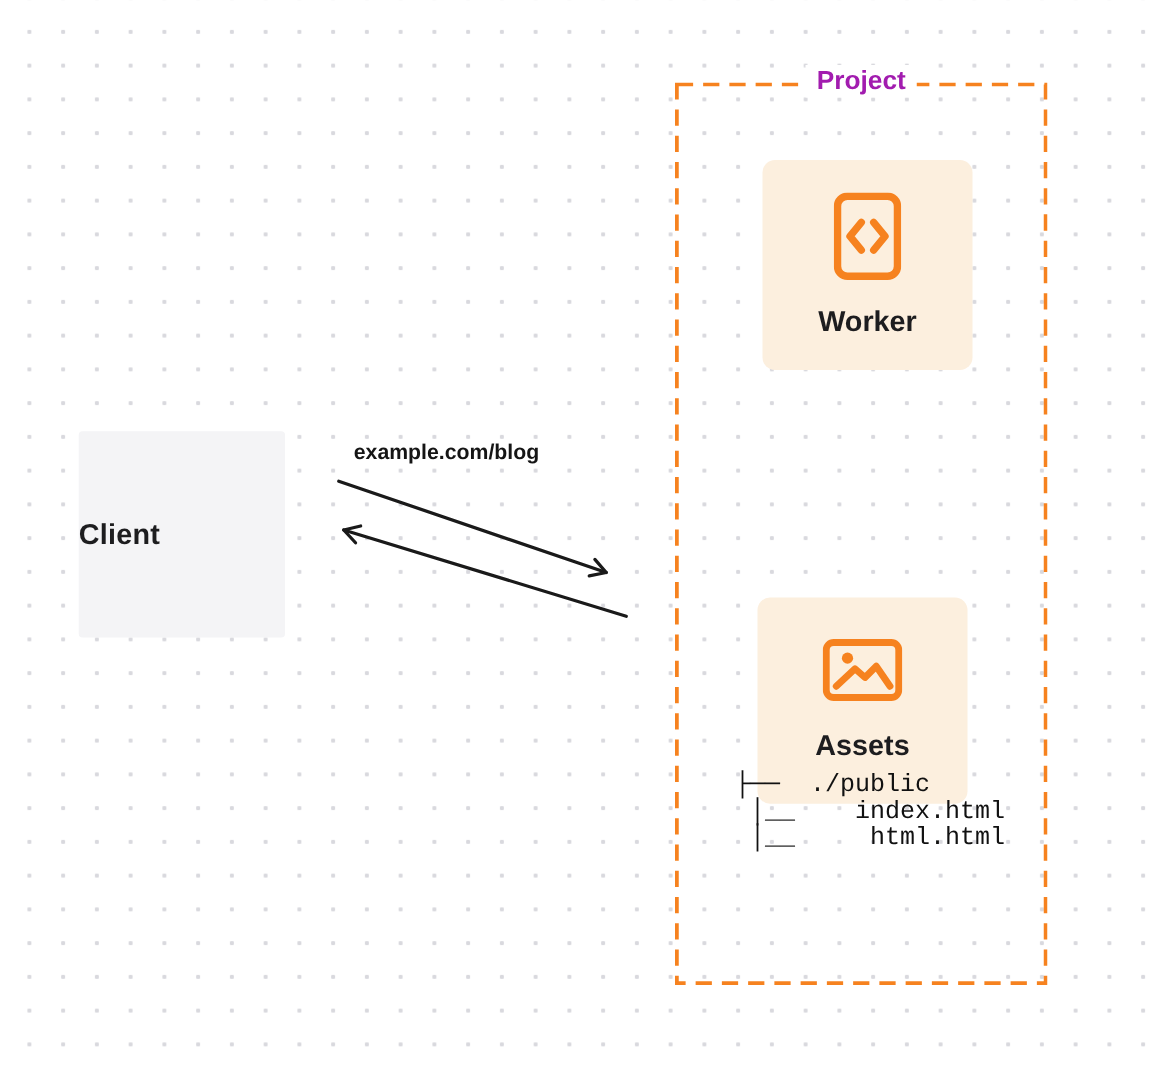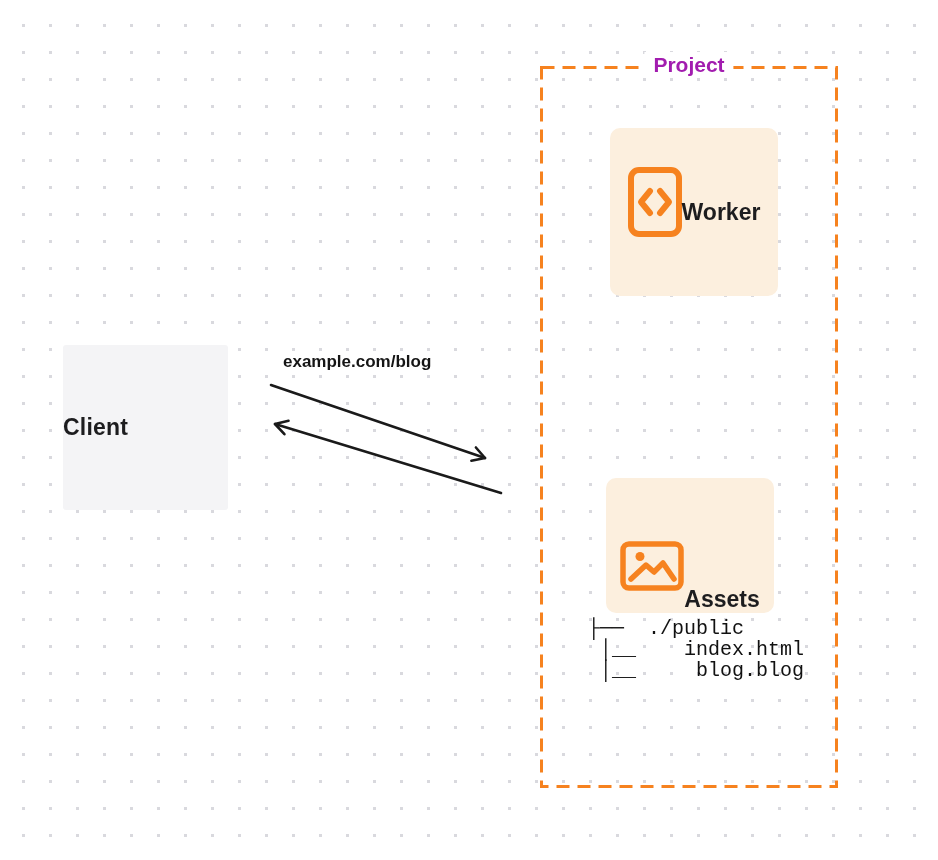--- a/index.html
+++ b/index.html
@@ -71,26 +71,27 @@
     line-height: 26px;
   }
 
   
   .card {
     position: absolute;
     width: 168px;
     background: #fcefde;
     border-radius: 10px;
     display: flex;
+    flex-direction: column;
     align-items: center;
     justify-content: center;
   }
   .card.worker { left: 70px; top: 62px; height: 168px; }
   .card.worker .icon { margin-bottom: 20px; }
-  .card.assets { left: 66px; top: 412px; height: 135px; align-items: flex-end; }
+  .card.assets { left: 66px; top: 412px; height: 165px; }
   .card.assets .icon { margin-bottom: 22px; }
   .card-label {
     font-size: 23px;
     font-weight: 700;
     color: #1d1d1f;
   }
 
   
   .tree {
     position: absolute;
@@ -143,17 +144,17 @@
         <rect x="3" y="3" width="58" height="44" rx="6" fill="none" stroke="#f6821f" stroke-width="5.5"></rect>
         <circle cx="20" cy="15.5" r="4.5" fill="#f6821f"></circle>
         <path d="M11 38 L26 24 L34 31 L43 22 L54 38" fill="none" stroke="#f6821f" stroke-width="5.5" stroke-linecap="round" stroke-linejoin="round"></path>
       </svg>
       <span class="card-label">Assets</span>
     </div>
 
     <div class="tree">
       <div class="tree-line">├──  ./public</div>
       <div class="tree-line"> │__    index.html</div>
-      <div class="tree-line"> │__     blog.blog</div>
+      <div class="tree-line"> │__     html.html</div>
     </div>
   </div>
 
 </div>
 
 </body></html>

